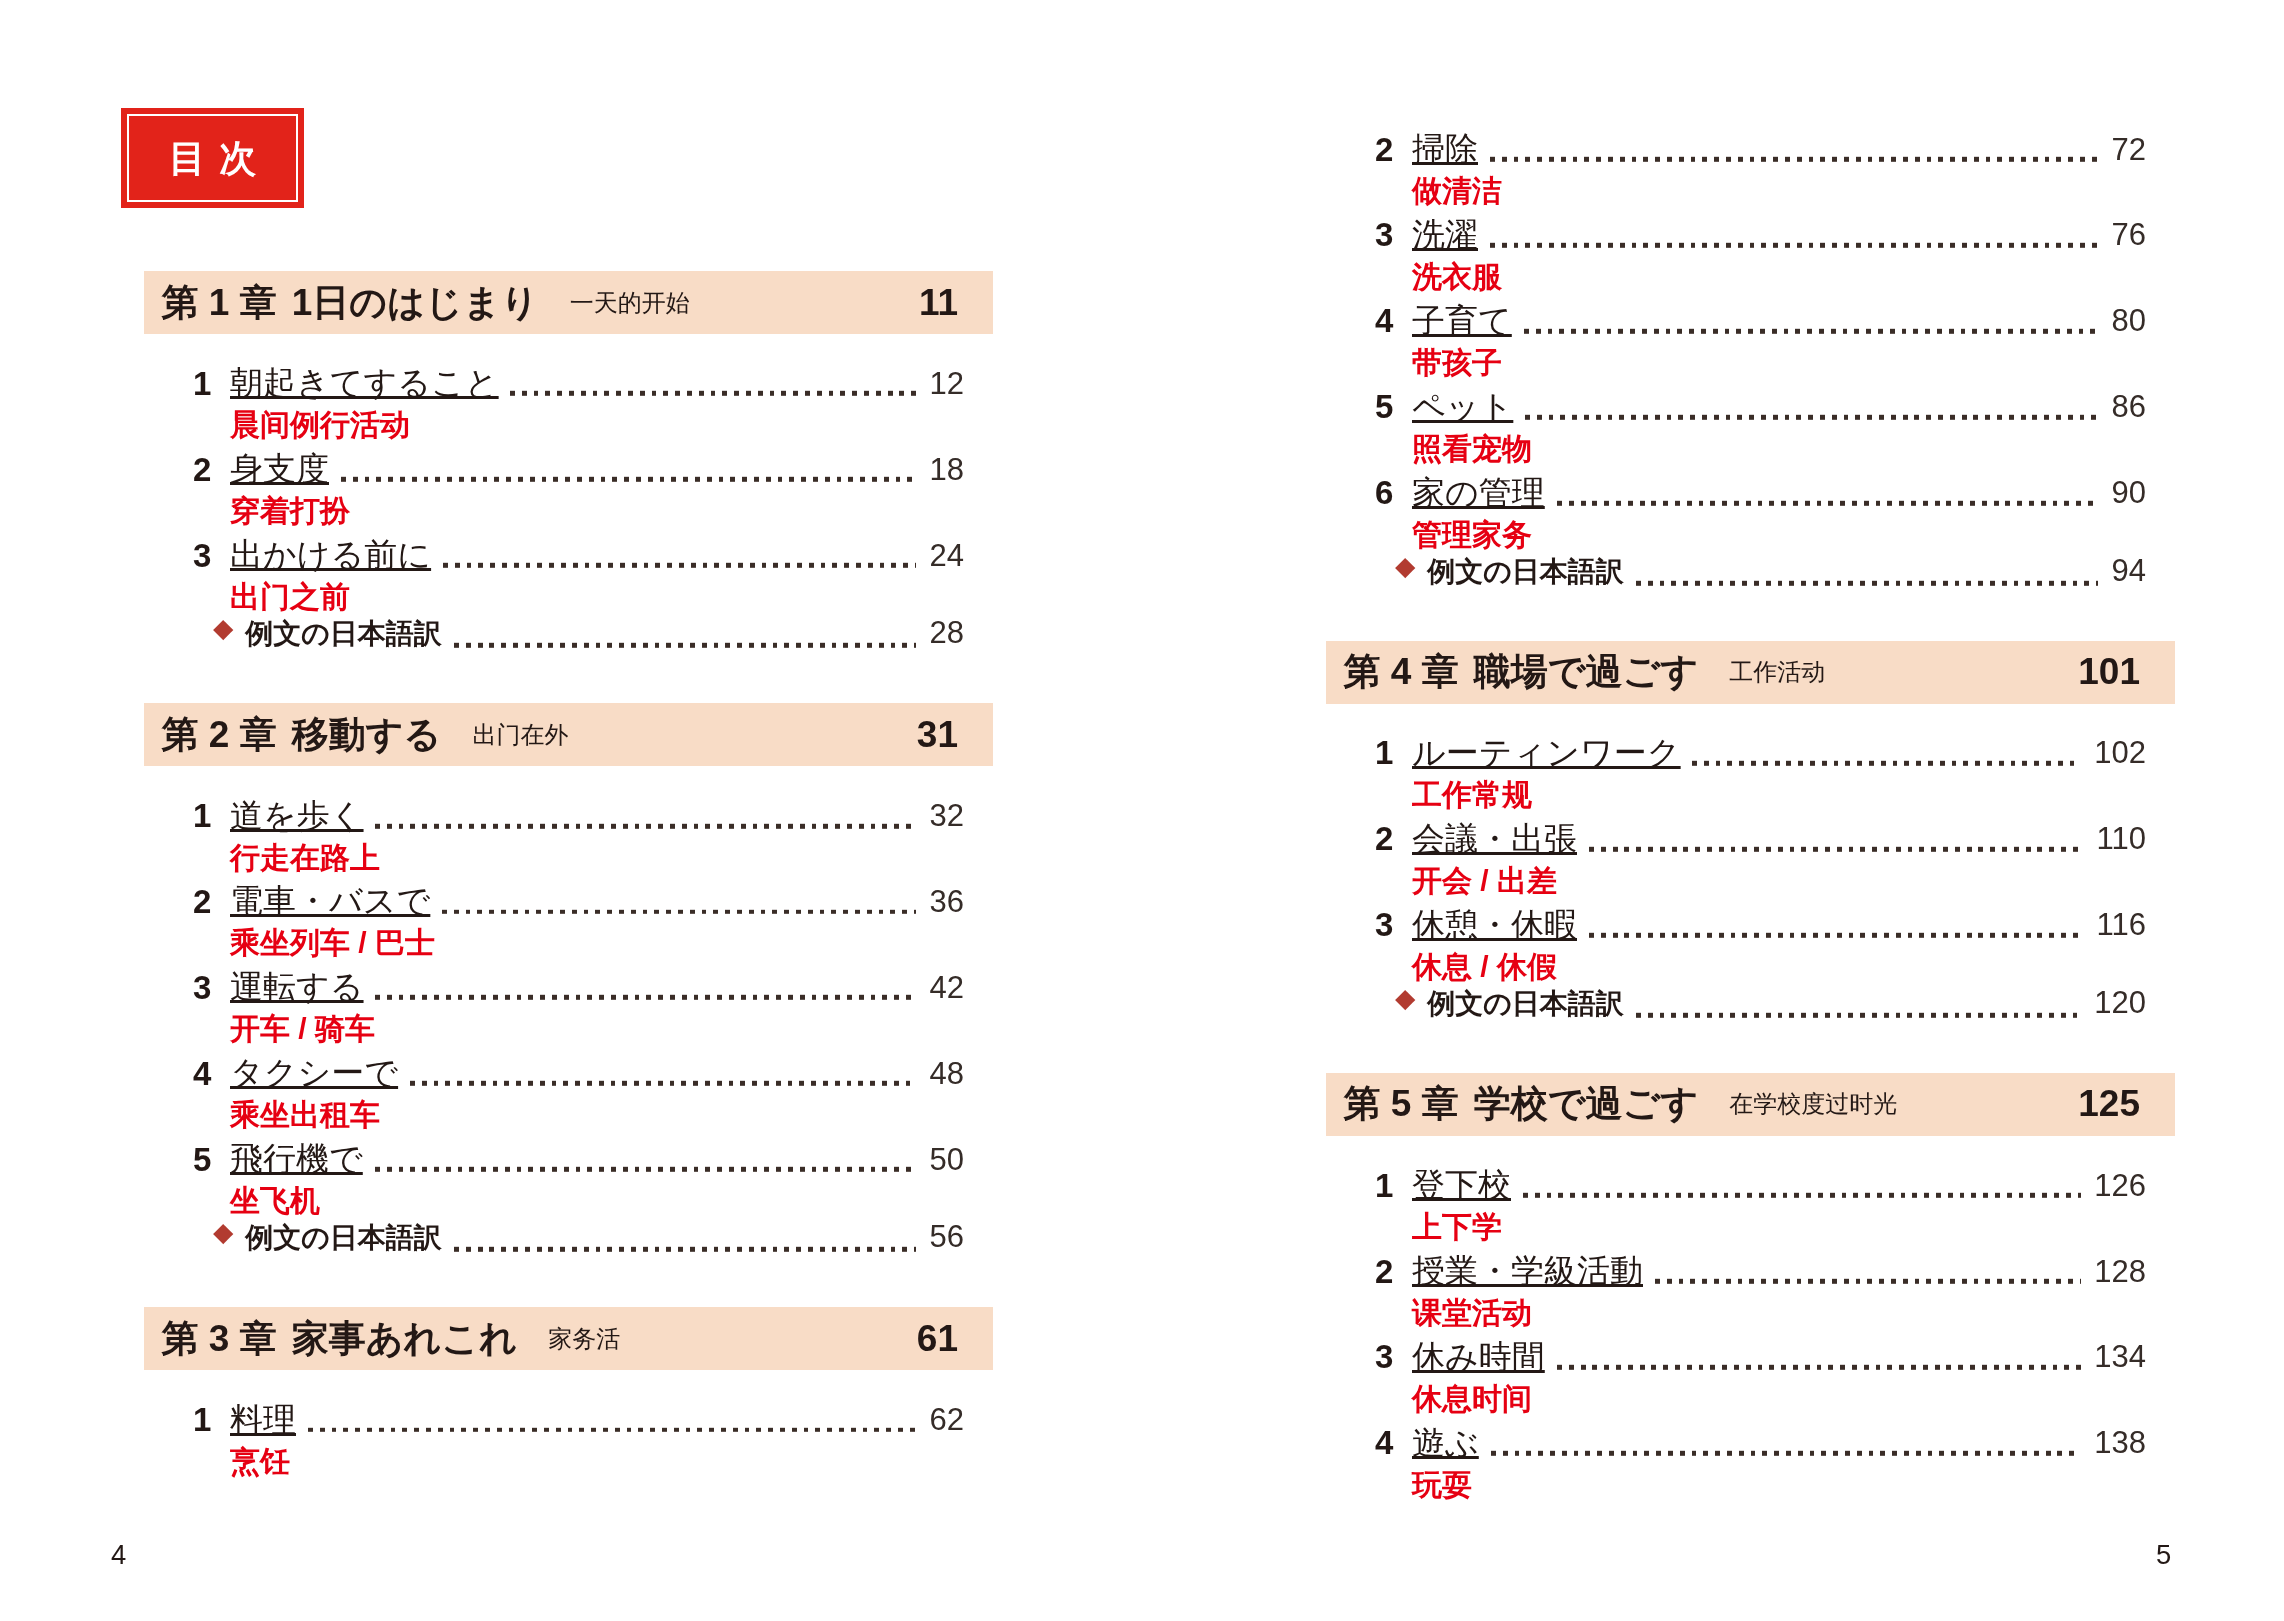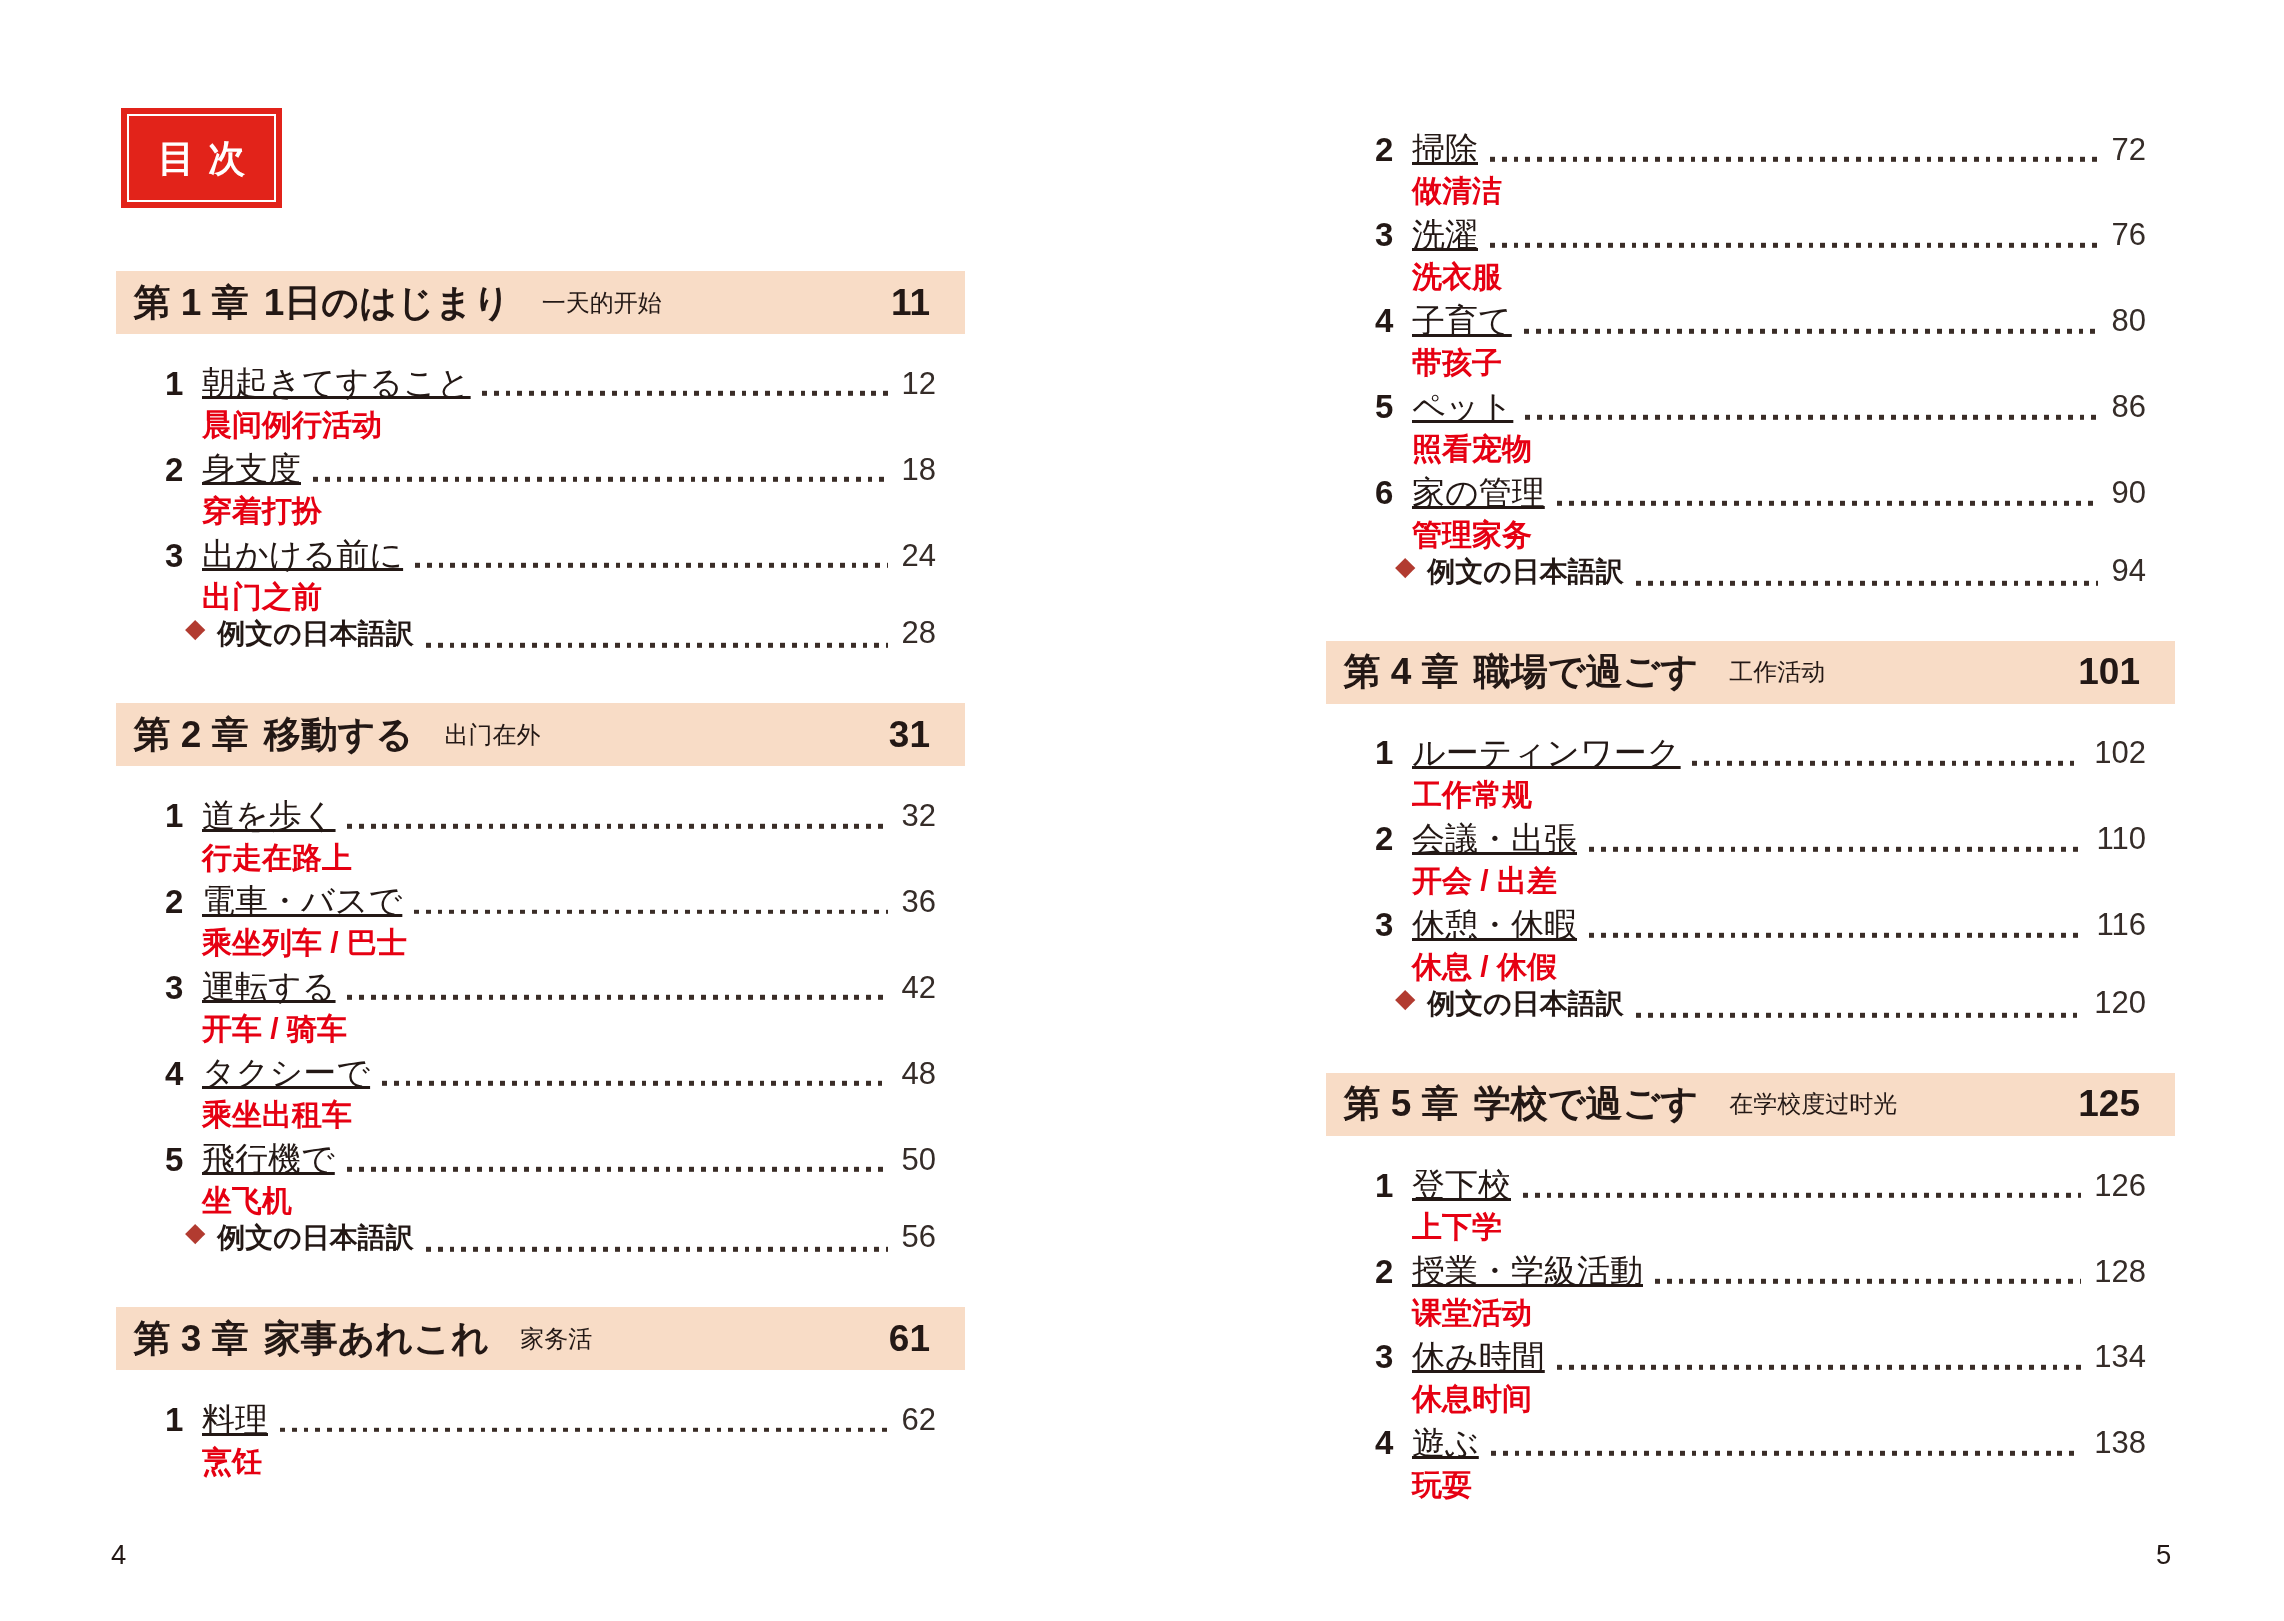--- a/index.html
+++ b/index.html
@@ -16,33 +16,33 @@
   body{
     background:#ffffff;
     color:var(--text);
     font-family:"Liberation Sans","DejaVu Sans",sans-serif;
     position:relative;
     overflow:hidden;
   }
 
   
   .toc-badge{
-    position:absolute;left:121px;top:108px;width:161px;height:100px;
+    position:absolute;left:121px;top:108px;width:183px;height:100px;
     background:var(--accent-red);
     display:flex;align-items:center;justify-content:center;
   }
   .toc-badge-frame{position:absolute;inset:5.9px;border:2.9px solid #ffffff;pointer-events:none;}
   .toc-badge-label{
     color:#ffffff;font-size:37px;font-weight:700;
     letter-spacing:13.7px;text-indent:13.7px;line-height:1;
   }
 
   
   .col{position:absolute;top:0;width:849px;}
-  .col-left{left:116px;}
+  .col-left{left:144px;}
   .col-right{left:1326px;}
   .col-left > :first-child{margin-top:271px;}
   .col-right > :first-child{margin-top:127px;}
 
   
   .chapter{
     margin-top:47px;height:63px;background:var(--chapter-bg);
     display:flex;align-items:center;padding:0 35px 0 17.6px;
   }
   .ch-num{font-size:37px;font-weight:700;white-space:pre;}

